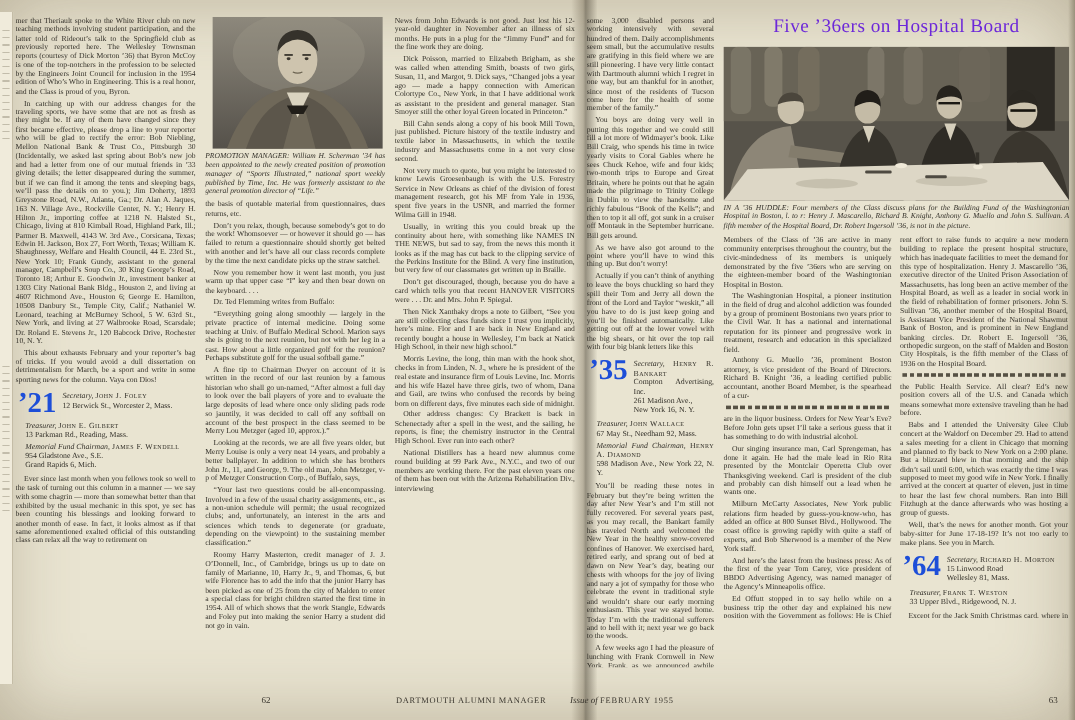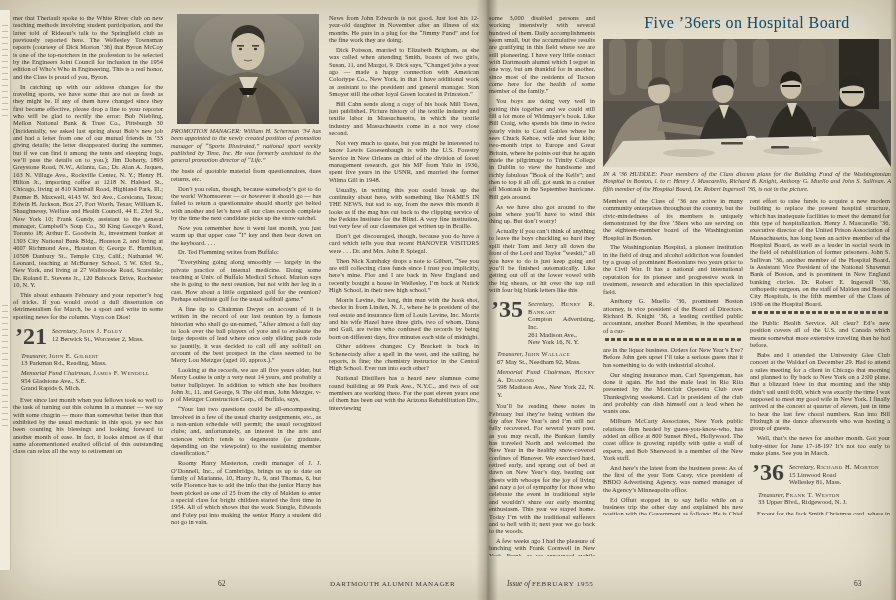--- a/index.html
+++ b/index.html
@@ -22,45 +22,45 @@
   .rp{left:489px;width:402px;height:556px;}
   .cols{display:flex;gap:8px;}
   .lcol{width:150px;height:542px;overflow:hidden;text-align:justify;}
   .colA{width:106px;height:542px;overflow:hidden;text-align:justify;flex:none;}
   .rmain{width:288px;flex:none;}
   .rcols{display:flex;gap:7px;}
   .rcol{width:140px;height:318px;overflow:hidden;text-align:justify;}
 
   .para{margin:0 0 2.5px 0;font-size:6.4px;line-height:7.35px;text-indent:7px;}
   .noind{text-indent:0;}
-  .headline{font-size:16px;line-height:18px;text-align:center;color:#0c4a6e;
+  .headline{font-size:16px;line-height:18px;text-align:center;color:#6d28d9;
     letter-spacing:.4px;margin:0 0 7px 0;font-weight:400;}
   .photo{display:block;margin:0 0 3px 0;}
   .cap{font-style:italic;font-size:6.3px;line-height:7.3px;text-align:justify;margin:0 0 4px 0;}
   .cap2{margin:2px 0 5px 0;}
 
   .secblock{margin:6px 0 4px 0;}
-  .yearnum{float:left;font-size:24px;line-height:21px;font-weight:600;color:#404040;padding:0 5px 0 2px;}
+  .yearnum{float:left;font-size:24px;line-height:21px;font-weight:600;color:#1d4ed8;padding:0 5px 0 2px;}
   .officers{overflow:hidden;padding-top:1px;}
   .offline{font-size:6.5px;line-height:7.6px;}
   .offrest{clear:left;padding:2px 0 0 8px;}
   .off-gap{margin-top:2.5px;}
   .offlab{font-style:italic;}
   .offname{font-variant:small-caps;letter-spacing:.4px;}
 
   .squiggle{height:3px;margin:4px 2px 5px 2px;
     background:repeating-linear-gradient(90deg,#575245 0 4px,rgba(0,0,0,0) 4px 6px);}
 
   .foot{position:absolute;bottom:12px;font-size:7.5px;color:#3a362e;}
   .foot-62{left:218px;} 
   .foot-title{left:330px;letter-spacing:.6px;font-size:7px;}
-  .foot-issue{left:507px;font-size:7.5px;}
+  .foot-issue{left:475px;font-size:7.5px;}
   .foot-issue .it{font-style:italic;}
   .foot-issue .sc{letter-spacing:.7px;font-size:7px;}
-  .foot-63{left:854px;}
+  .foot-63{left:874px;}
 </style>
 </head>
 <body>
 
 <div id="scan">
 
   <div class="edge-strip">
     <div class="edge-frag" style="top:10px;height:100px;"></div>
     <div class="edge-frag" style="top:290px;height:130px;"></div>
   </div>
@@ -235,21 +235,21 @@
           </div>
 
           <div class="rcol">
             <p class="para noind">rent effort to raise funds to acquire a new modern building to replace the present hospital structure, which has inadequate facilities to meet the demand for this type of hospitalization. Henry J. Mascarello ’36, executive director of the United Prison Association of Massachusetts, has long been an active member of the Hospital Board, as well as a leader in social work in the field of rehabilitation of former prisoners. John S. Sullivan ’36, another member of the Hospital Board, is Assistant Vice President of the National Shawmut Bank of Boston, and is prominent in New England banking circles. Dr. Robert E. Ingersoll ’36, orthopedic surgeon, on the staff of Malden and Boston City Hospitals, is the fifth member of the Class of 1936 on the Hospital Board.</p>
             <div class="squiggle"></div>
             <p class="para noind">the Public Health Service. All clear? Ed’s new position covers all of the U.S. and Canada which means somewhat more extensive traveling than he had before.</p>
             <p class="para">Babs and I attended the University Glee Club concert at the Waldorf on December 29. Had to attend a sales meeting for a client in Chicago that morning and planned to fly back to New York on a 2:00 plane. But a blizzard blew in that morning and the ship didn’t sail until 6:00, which was exactly the time I was supposed to meet my good wife in New York. I finally arrived at the concert at quarter of eleven, just in time to hear the last few choral numbers. Ran into Bill Fitzhugh at the dance afterwards who was hosting a group of guests.</p>
             <p class="para">Well, that’s the news for another month. Got your baby-sitter for June 17-18-19? It’s not too early to make plans. See you in March.</p>
 
             <div class="secblock">
-              <div class="yearnum">’36</div>
+              <div class="yearnum">’64</div>
               <div class="officers">
                 <div class="offline"><span class="offlab">Secretary,</span> <span class="offname">Richard H. Morton</span></div>
                 <div class="offline">15 Linwood Road</div>
                 <div class="offline">Wellesley 81, Mass.</div>
               </div>
               <div class="offrest">
                 <div class="offline off-gap"><span class="offlab">Treasurer,</span> <span class="offname">Frank T. Weston</span></div>
                 <div class="offline">33 Upper Blvd., Ridgewood, N. J.</div>
               </div>
             </div>

